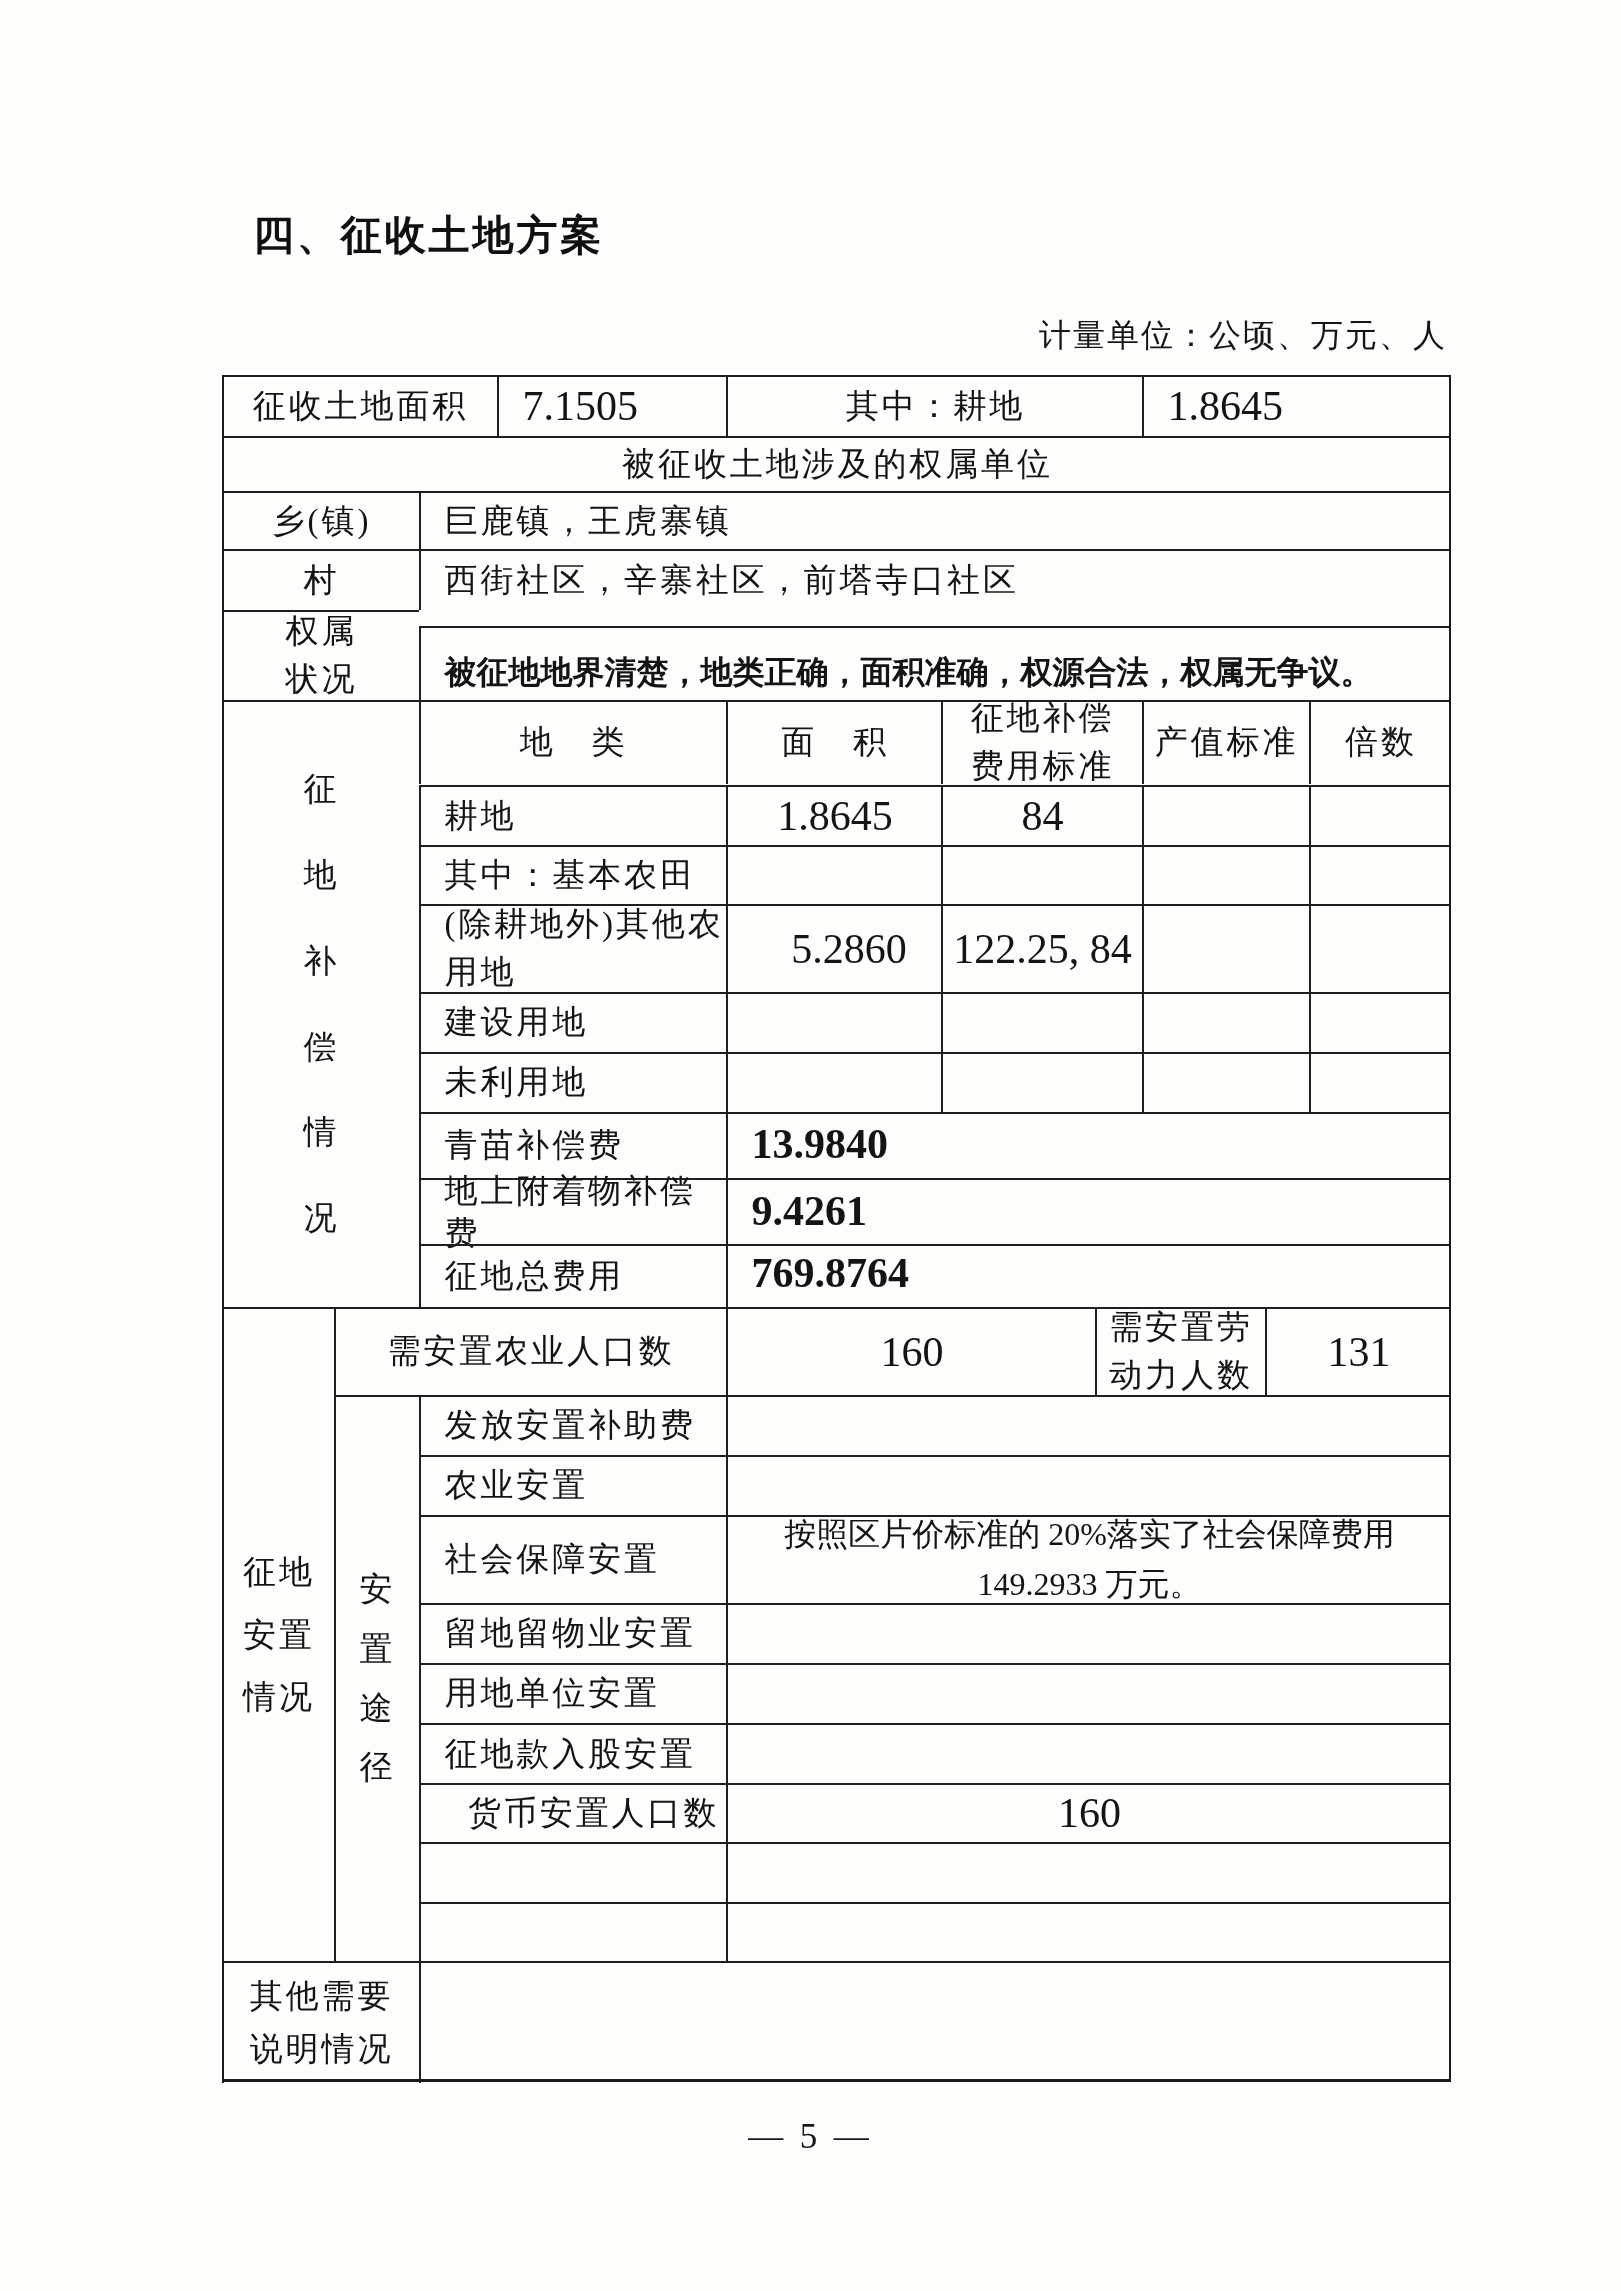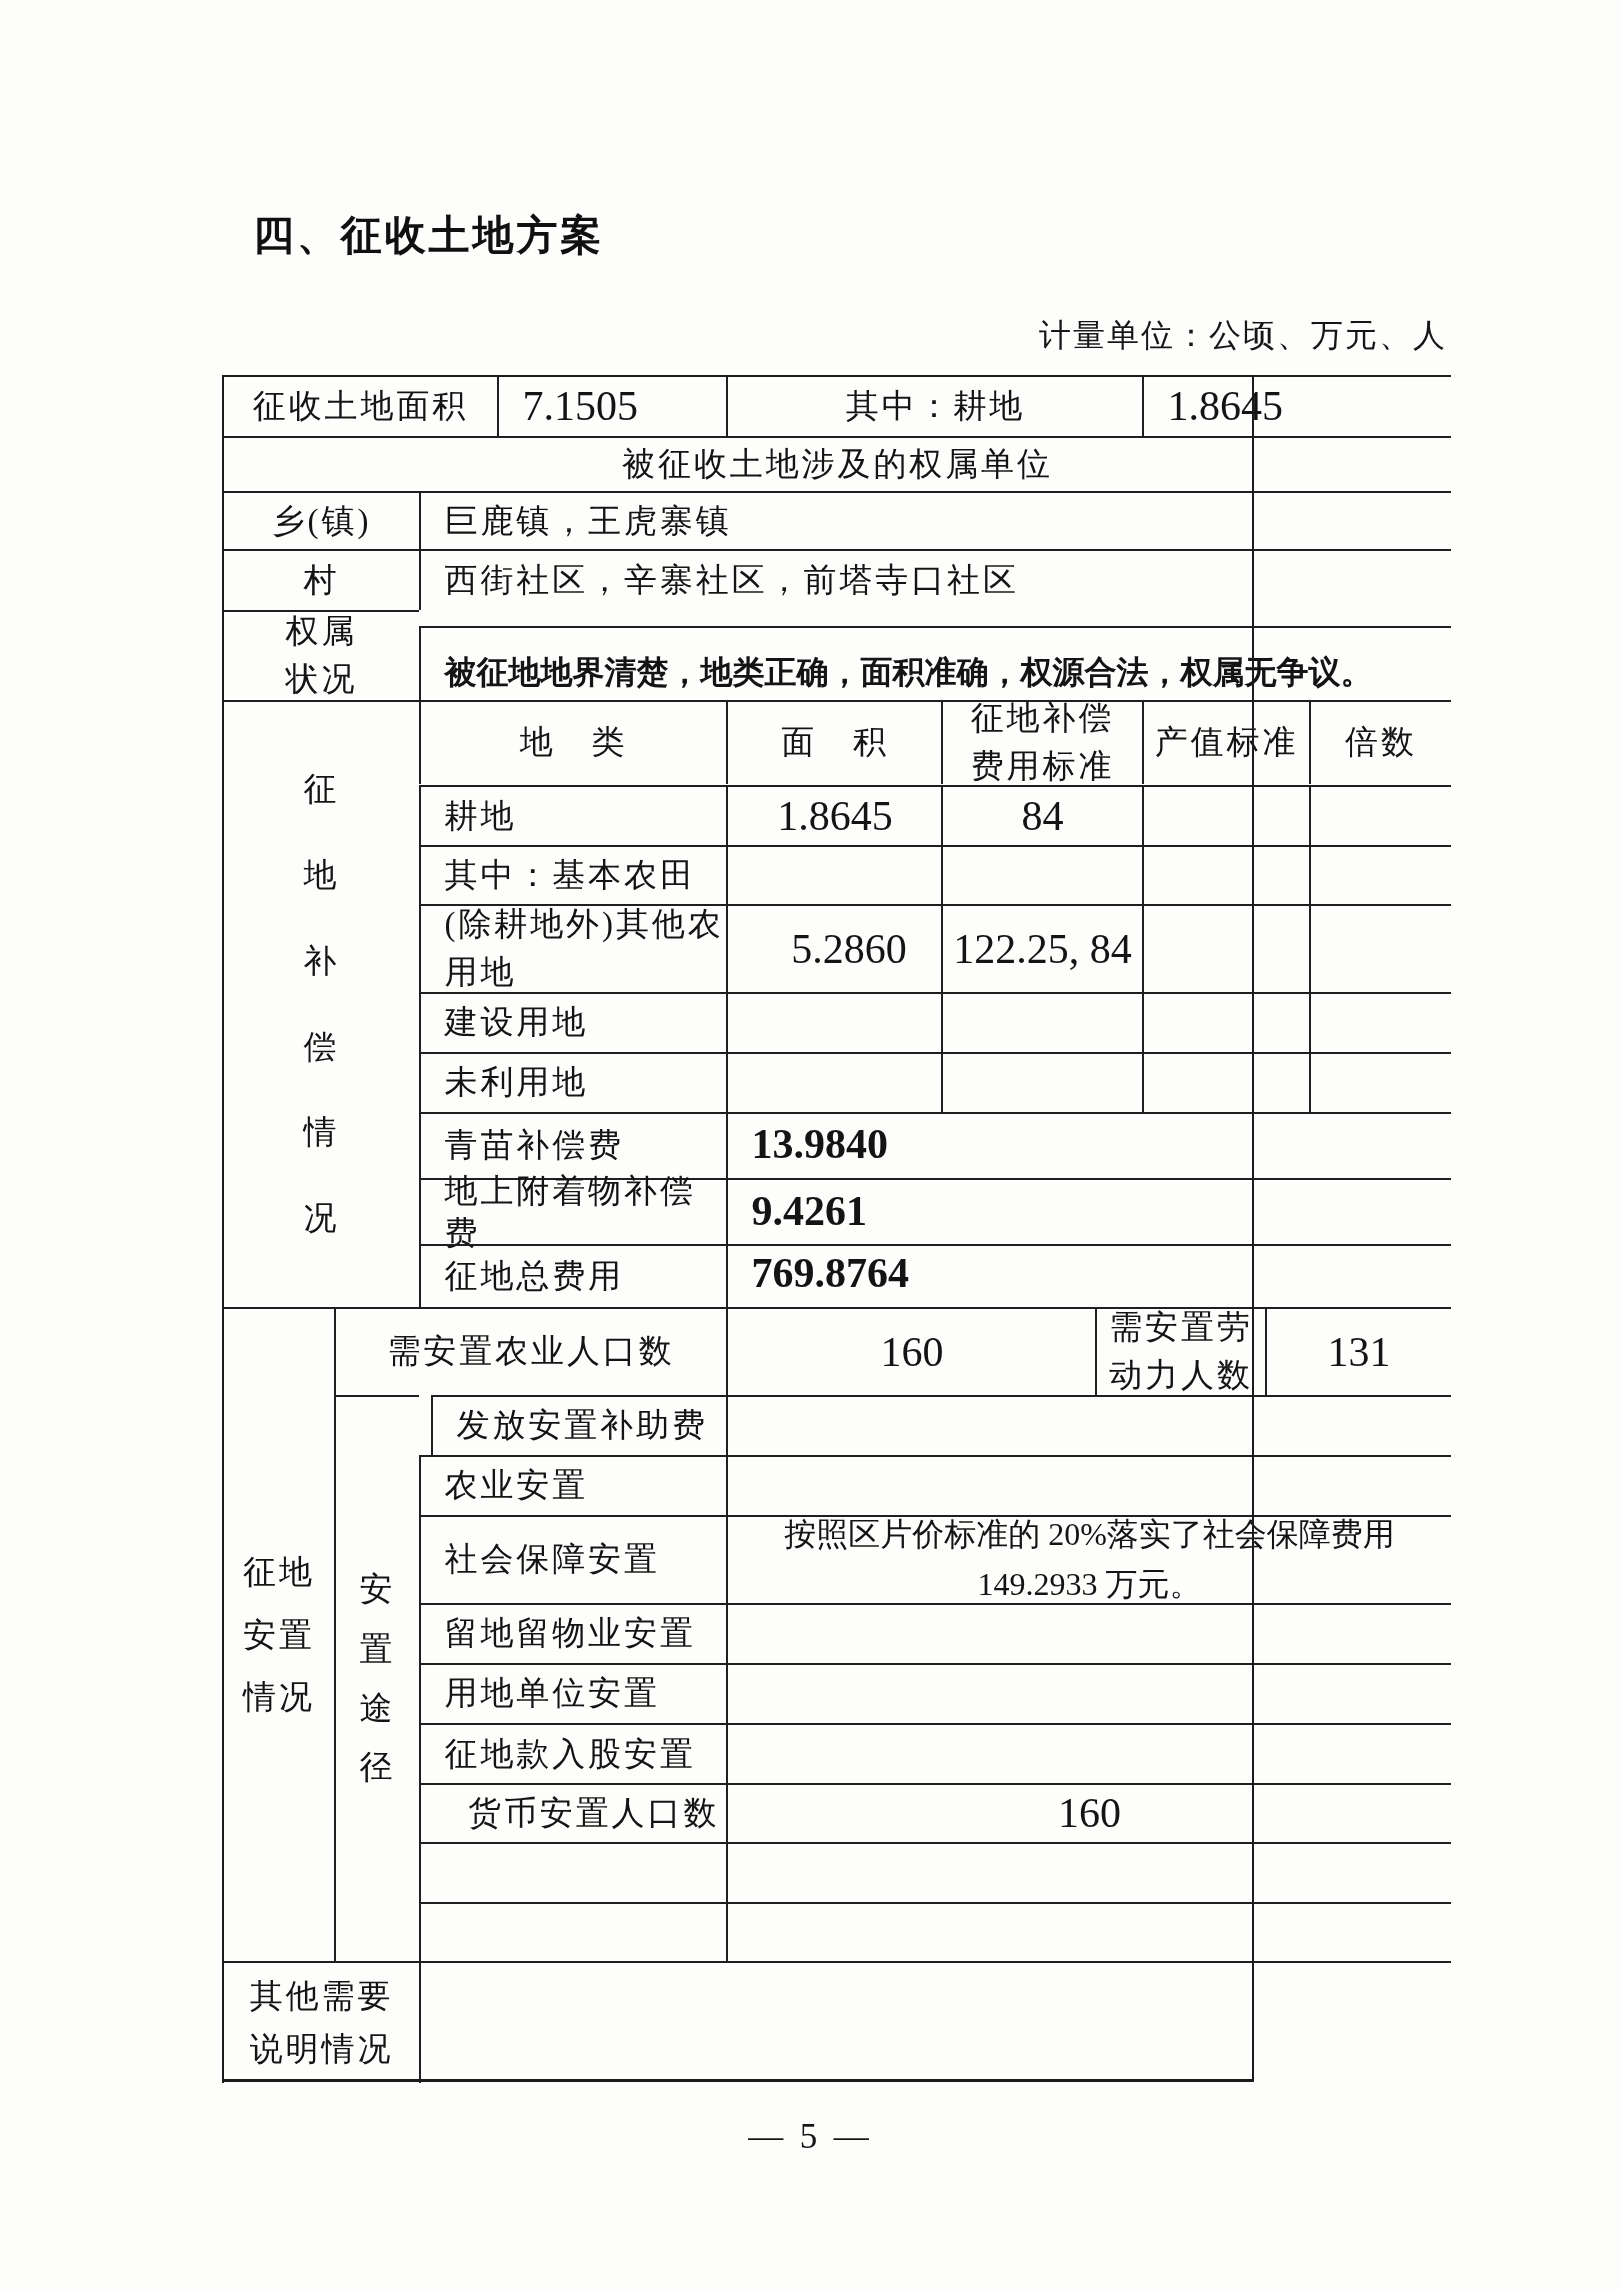--- a/index.html
+++ b/index.html
@@ -15,21 +15,21 @@
     position:absolute;left:253px;top:208px;
     font-family:"Liberation Sans","DejaVu Sans",sans-serif;
     font-size:41px;font-weight:700;letter-spacing:2.9px;color:#101010;
   }
   .units-note{
     position:absolute;right:174px;top:314px;
     font-size:32px;letter-spacing:2px;color:#161616;
   }
   .table-wrap{
     position:absolute;left:222px;top:375px;
-    width:1032px;height:1707px;
+    width:1229px;height:1707px;
   }
   .table-border{
     position:absolute;left:0;top:0;right:0;bottom:0;
     border:2.9px solid #1b1b1b;border-bottom-width:3.9px;
     pointer-events:none;z-index:5;
   }
   .cell{
     position:absolute;box-sizing:border-box;
     border-top:2px solid #1f1f1f;border-left:2px solid #1f1f1f;
     display:flex;align-items:center;justify-content:center;
@@ -139,21 +139,21 @@
     <div class="cell bt3 num" style="left:504px;top:932px;width:370px;height:88px;">160</div>
     <div class="cell bt3 two-line" style="left:873px;top:932px;width:170px;height:88px;">需安置劳
 动力人数</div>
     <div class="cell bt3 num" style="left:1043px;top:932px;width:186px;height:88px;">131</div>
 
     <div class="cell vlabel4" style="left:112px;top:1020px;width:85px;height:566px;">安
 置
 途
 径</div>
 
-    <div class="cell left" style="left:197px;top:1020px;width:307px;height:60px;margin-left:12px;">发放安置补助费</div>
+    <div class="cell left" style="left:197px;top:1020px;width:307px;height:60px;">发放安置补助费</div>
     <div class="cell" style="left:504px;top:1020px;width:725px;height:60px;"></div>
 
     <div class="cell left" style="left:197px;top:1080px;width:307px;height:60px;">农业安置</div>
     <div class="cell" style="left:504px;top:1080px;width:725px;height:60px;"></div>
 
     <div class="cell left" style="left:197px;top:1140px;width:307px;height:88px;">社会保障安置</div>
     <div class="cell tight" style="left:504px;top:1140px;width:725px;height:88px;line-height:1.55;">按照区片价标准的 20%落实了社会保障费用
 149.2933 万元。</div>
 
     <div class="cell left" style="left:197px;top:1228px;width:307px;height:60px;">留地留物业安置</div>

